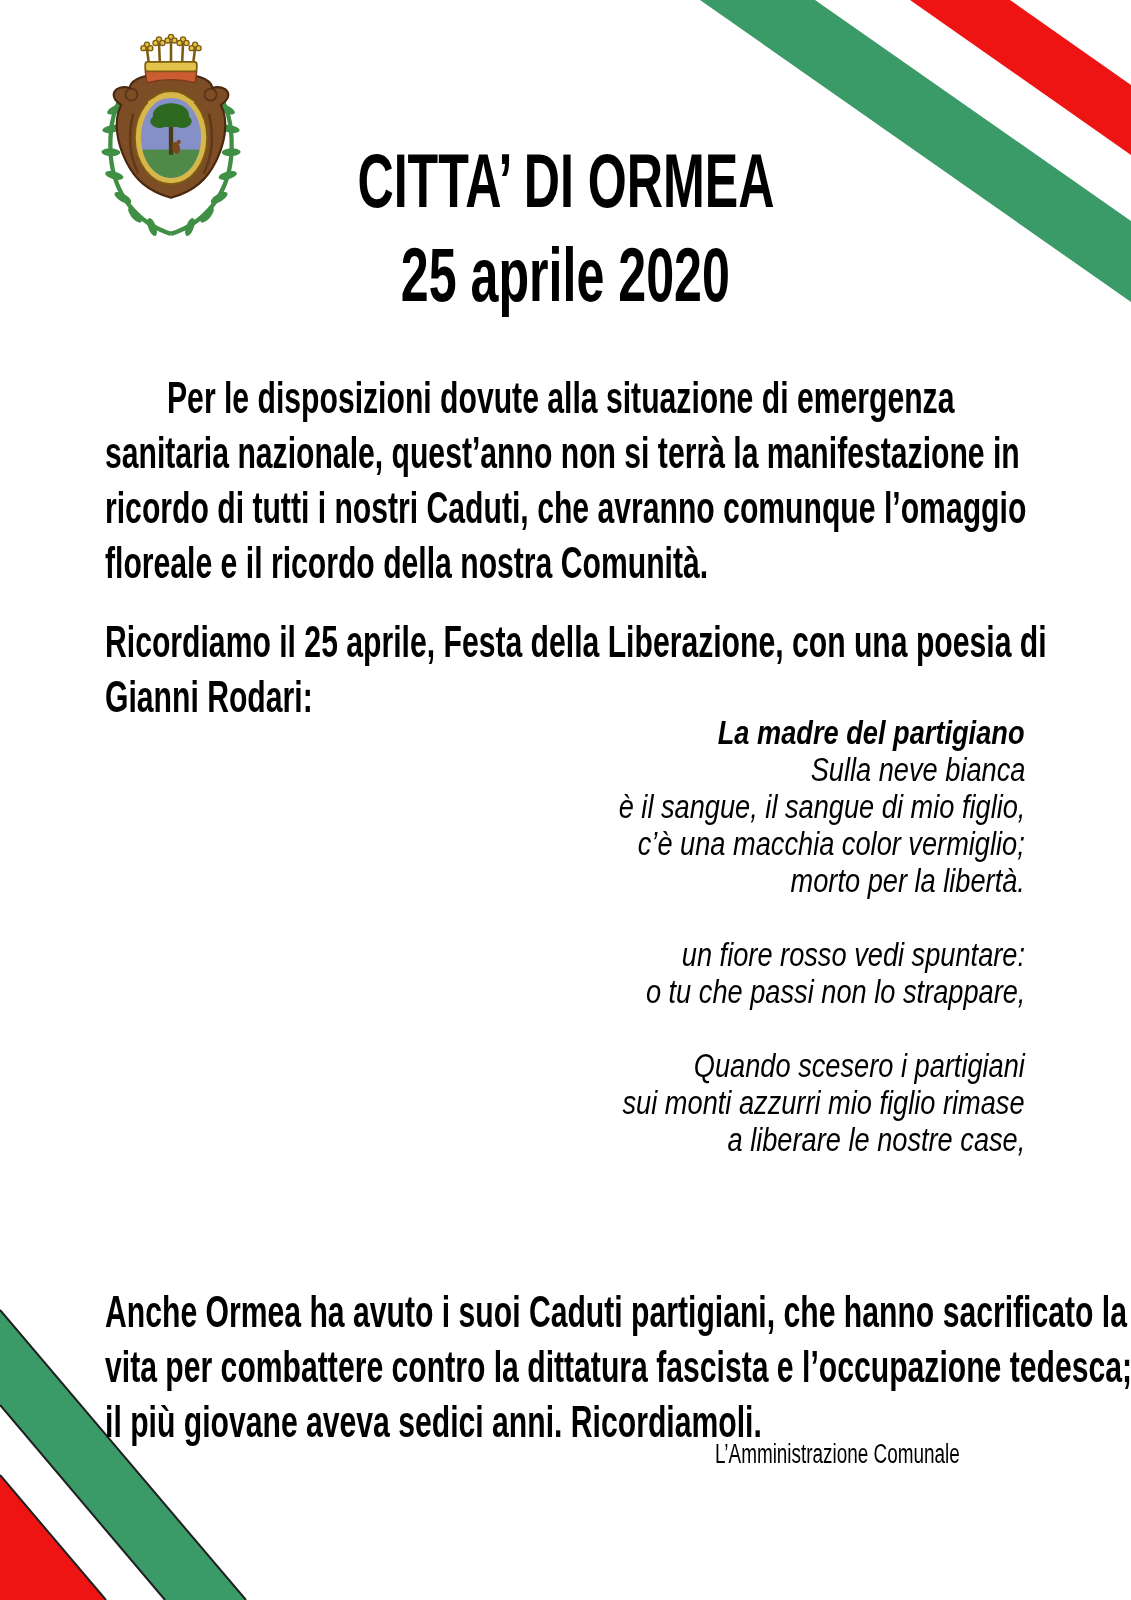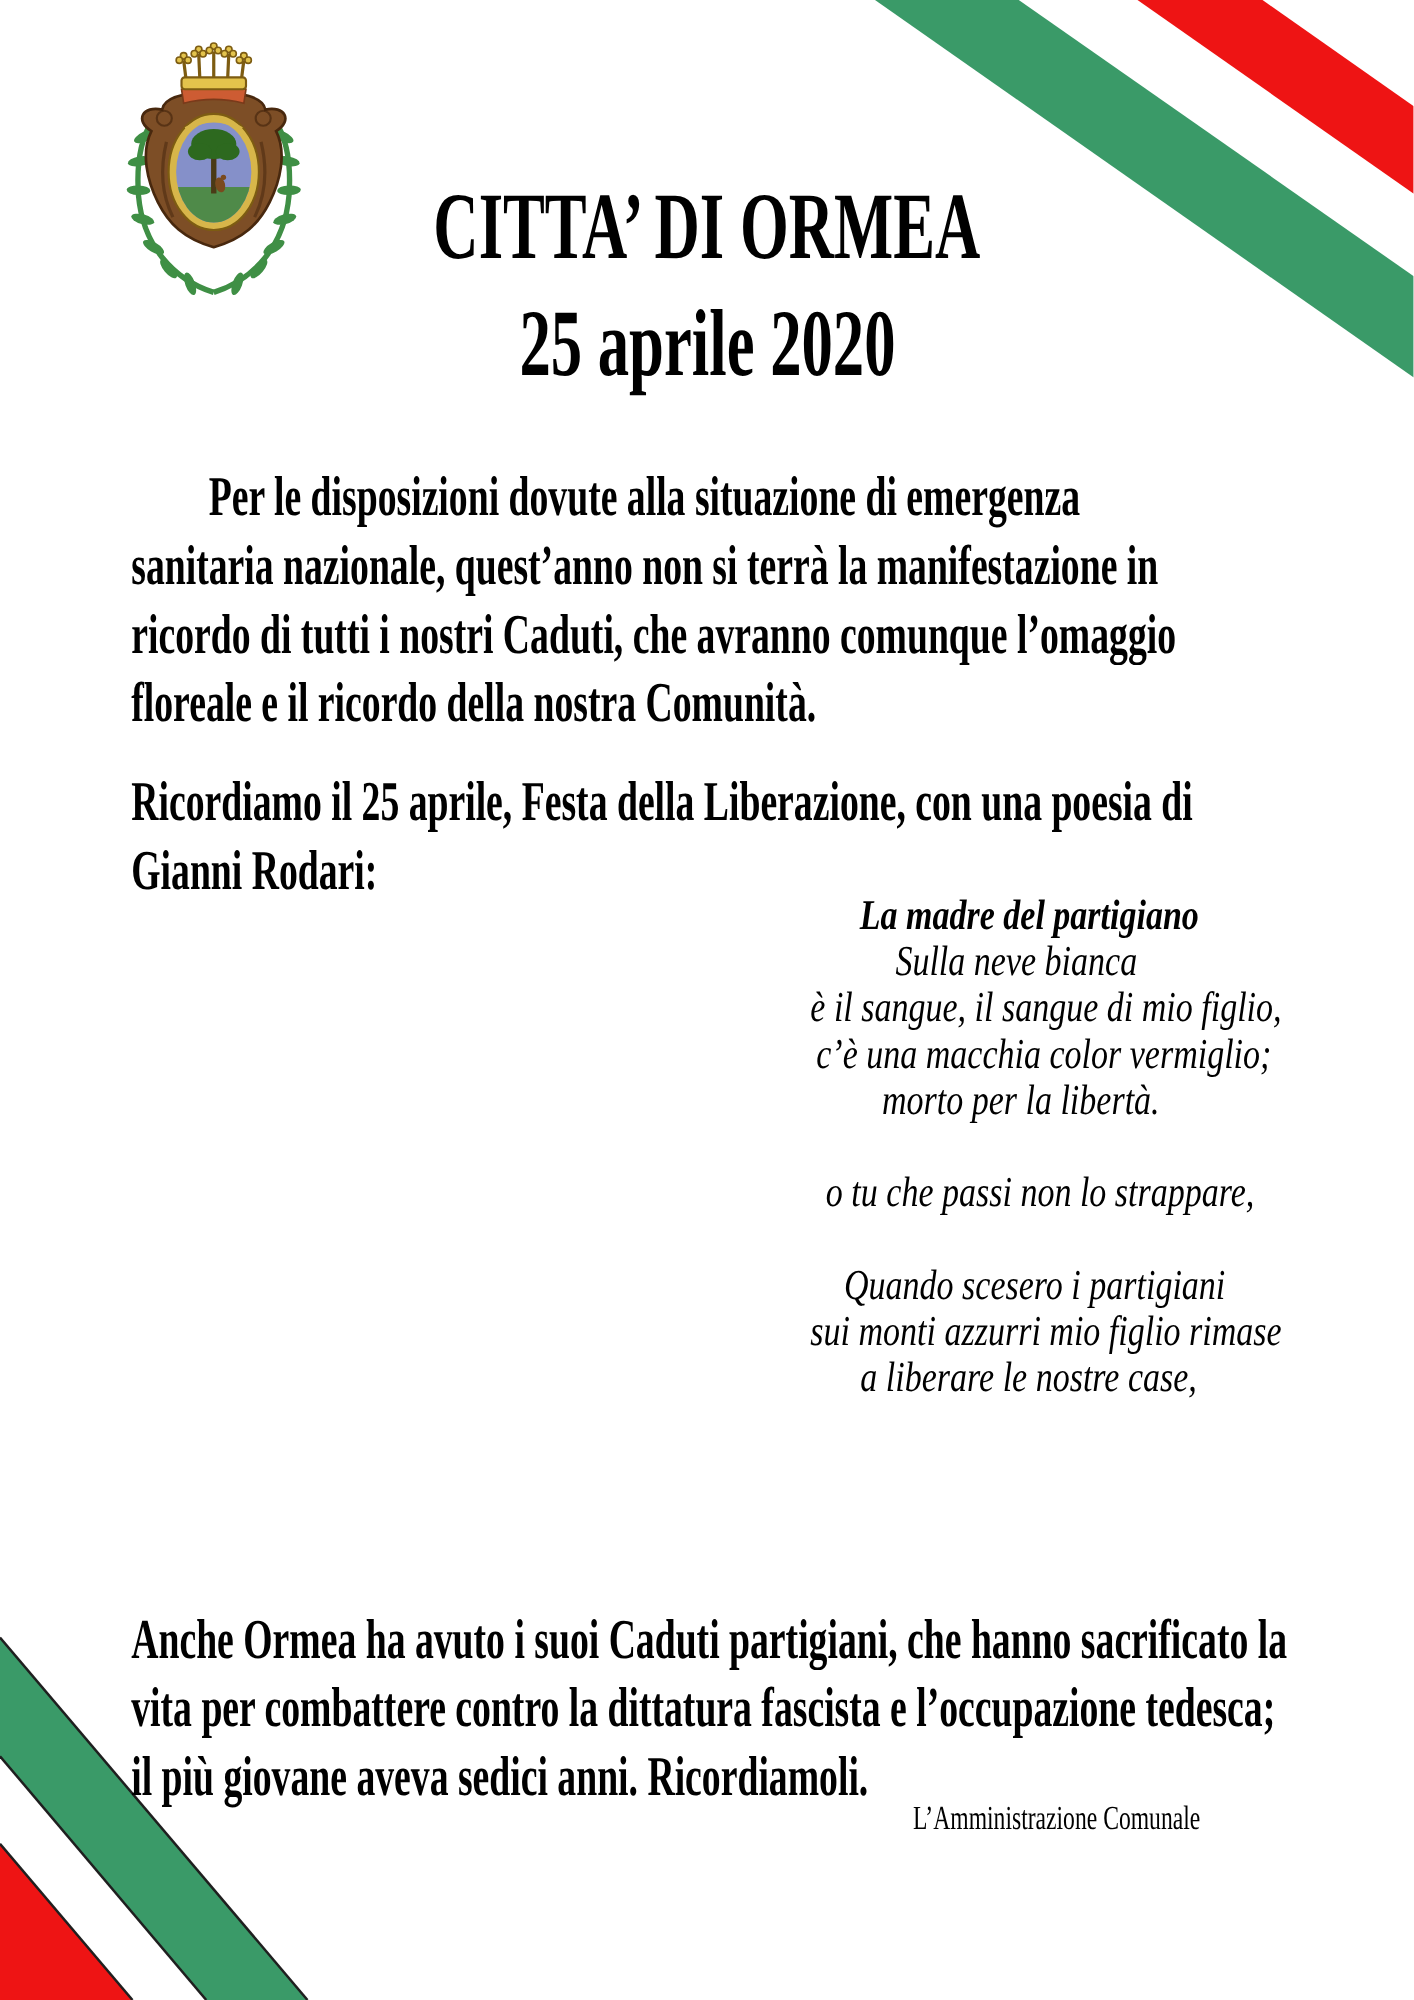--- a/index.html
+++ b/index.html
@@ -1,33 +1,33 @@
 <!DOCTYPE html>
 <html><head>
 <meta charset="utf-8">
 <style>
   html,body { margin:0; padding:0; background:#ffffff; }
   .page {
     position:relative; width:1131px; height:1600px; background:#ffffff;
-    overflow:hidden; font-family:Liberation Serif, serif; color:#000;
+    overflow:hidden; font-family:Liberation Sans, sans-serif; color:#000;
   }
   .decor-svg { position:absolute; left:0; top:0; width:1131px; height:1600px; pointer-events:none; }
   .abs { position:absolute; }
 
   
   .bline { font-size:45px; line-height:55px; font-weight:700; white-space:nowrap; }
   .bline > span { display:inline-block; transform:scaleX(0.67); transform-origin:0 50%; }
   .indent { padding-left:62px; }
 
   
   .title-line { font-size:76px; line-height:86px; font-weight:700; text-align:center; white-space:nowrap; }
   .title-line > span { display:inline-block; transform:scaleX(0.66); transform-origin:50% 50%; }
 
   
-  #poem { text-align:center; }
+  #poem { text-align:right; }
   .poem-line { font-size:34px; line-height:37px; font-style:italic; white-space:nowrap; }
   .poem-line > span { display:inline-block; transform:scaleX(0.80); transform-origin:100% 50%; }
   .poem-title > span { font-weight:700; }
   .stanza-gap { margin-top:37px; }
 
   
   .sig-line { font-size:27px; line-height:37px; text-align:right; white-space:nowrap; }
   .sig-line > span { display:inline-block; transform:scaleX(0.70); transform-origin:100% 50%; }
 </style>
 </head>
@@ -145,20 +145,21 @@
 
   <div id="poem" class="abs" style="right:106px; top:714px;">
     <div class="poem-line poem-title"><span>La madre del partigiano</span></div>
     <div>
       <div class="poem-line"><span>Sulla neve bianca</span></div>
       <div class="poem-line"><span>è il sangue, il sangue di mio figlio,</span></div>
       <div class="poem-line"><span>c’è una macchia color vermiglio;</span></div>
       <div class="poem-line"><span>morto per la libertà.</span></div>
     </div>
     <div class="stanza-gap">
+      <div class="poem-line"><span>un fiore rosso vedi spuntare:</span></div>
       <div class="poem-line"><span>o tu che passi non lo strappare,</span></div>
     </div>
     <div class="stanza-gap">
       <div class="poem-line"><span>Quando scesero i partigiani</span></div>
       <div class="poem-line"><span>sui monti azzurri mio figlio rimase</span></div>
       <div class="poem-line"><span>a liberare le nostre case,</span></div>
     </div>
   </div>
 
   <div class="abs" style="left:105px; top:1284px;">

